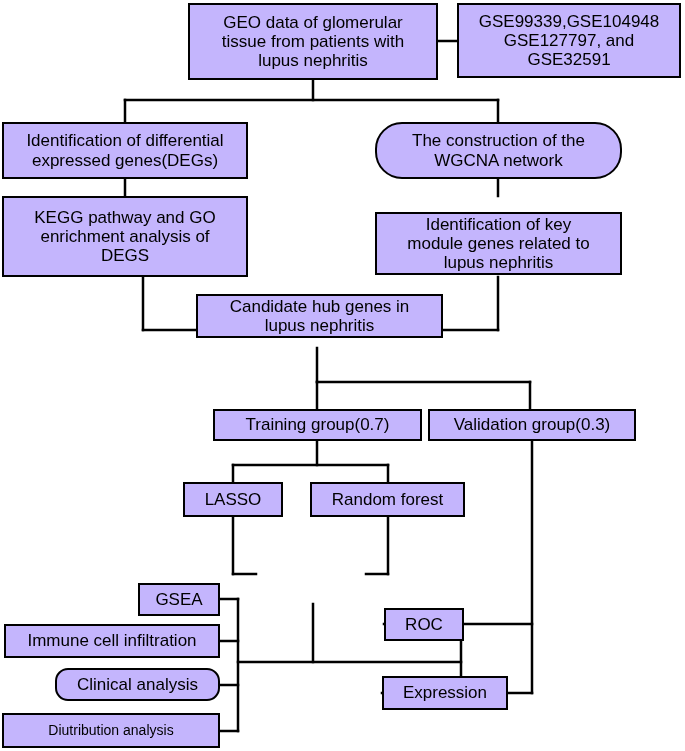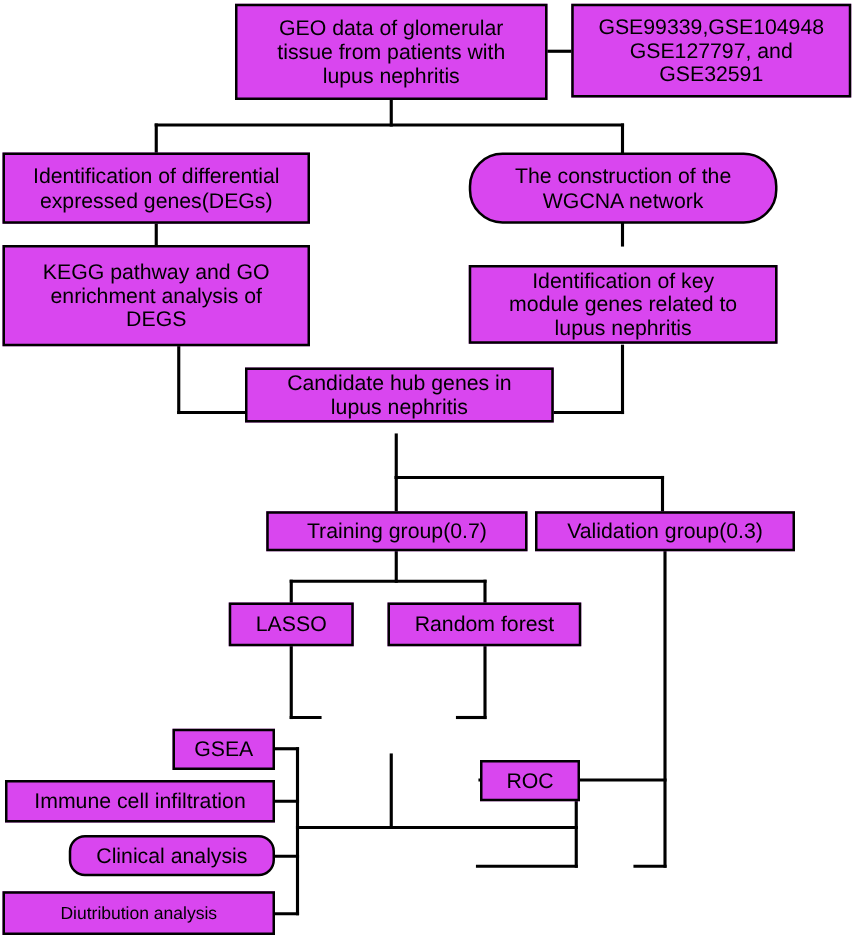--- a/index.html
+++ b/index.html
@@ -20,21 +20,21 @@
     left: 0;
     top: 0;
     width: 685px;
     height: 751px;
     pointer-events: none;
   }
   .node {
     position: absolute;
     box-sizing: border-box;
     border: 2.5px solid #000000;
-    background: #d946ef;
+    background: #c4b5fd;
     display: flex;
     align-items: center;
     justify-content: center;
     text-align: center;
     color: #000000;
     line-height: 1.12;
     padding: 2px 4px;
     white-space: pre-line;
     z-index: 2;
   }
@@ -105,14 +105,15 @@
 lupus nephritis</div>
   <div class="node" style="left: 213px; top: 409px; width: 209px; height: 32px; font-size: 17px;">Training group(0.7)</div>
   <div class="node" style="left: 428px; top: 409px; width: 208px; height: 32px; font-size: 17px;">Validation group(0.3)</div>
   <div class="node" style="left: 183px; top: 482px; width: 100px; height: 35px; font-size: 17px;">LASSO</div>
   <div class="node" style="left: 310px; top: 482px; width: 155px; height: 35px; font-size: 17px;">Random forest</div>
   <div class="node" style="left: 138px; top: 583px; width: 82px; height: 33px; font-size: 17px;">GSEA</div>
   <div class="node" style="left: 4px; top: 624px; width: 216px; height: 34px; font-size: 17px;">Immune cell infiltration</div>
   <div class="node" style="left: 55px; top: 668px; width: 165px; height: 33px; font-size: 17px; border-radius: 13px;">Clinical analysis</div>
   <div class="node" style="left: 2px; top: 713px; width: 218px; height: 35px; font-size: 14px;">Diutribution analysis</div>
   <div class="node" style="left: 384px; top: 608px; width: 80px; height: 33px; font-size: 17px;">ROC</div>
+  <div class="node" style="left: 382px; top: 676px; width: 126px; height: 34px; font-size: 17px;">Expression</div>
 
 </div>
 
 </body></html>

